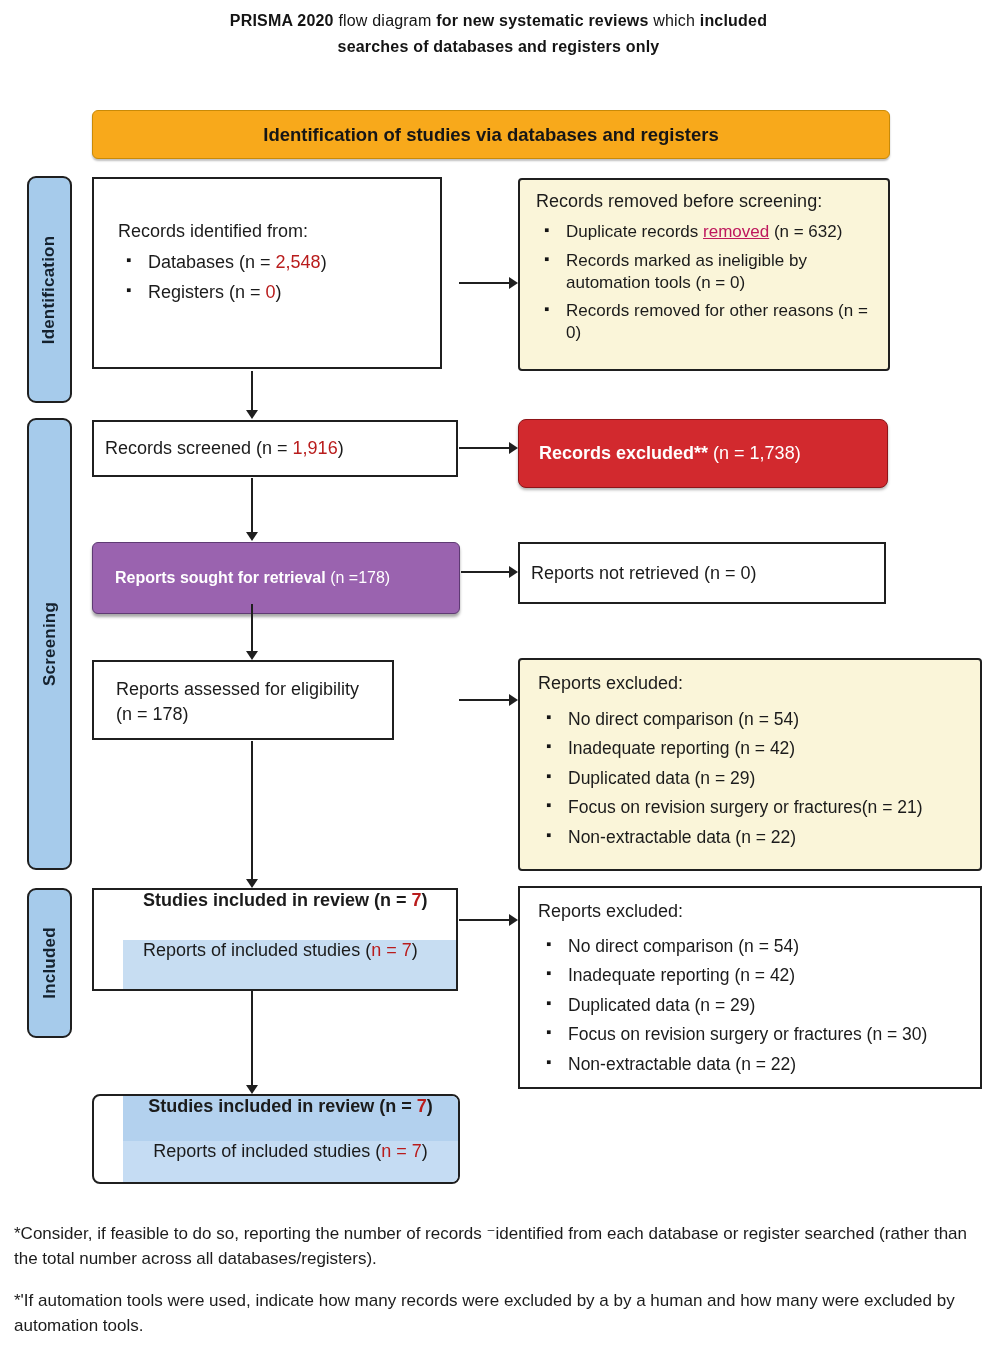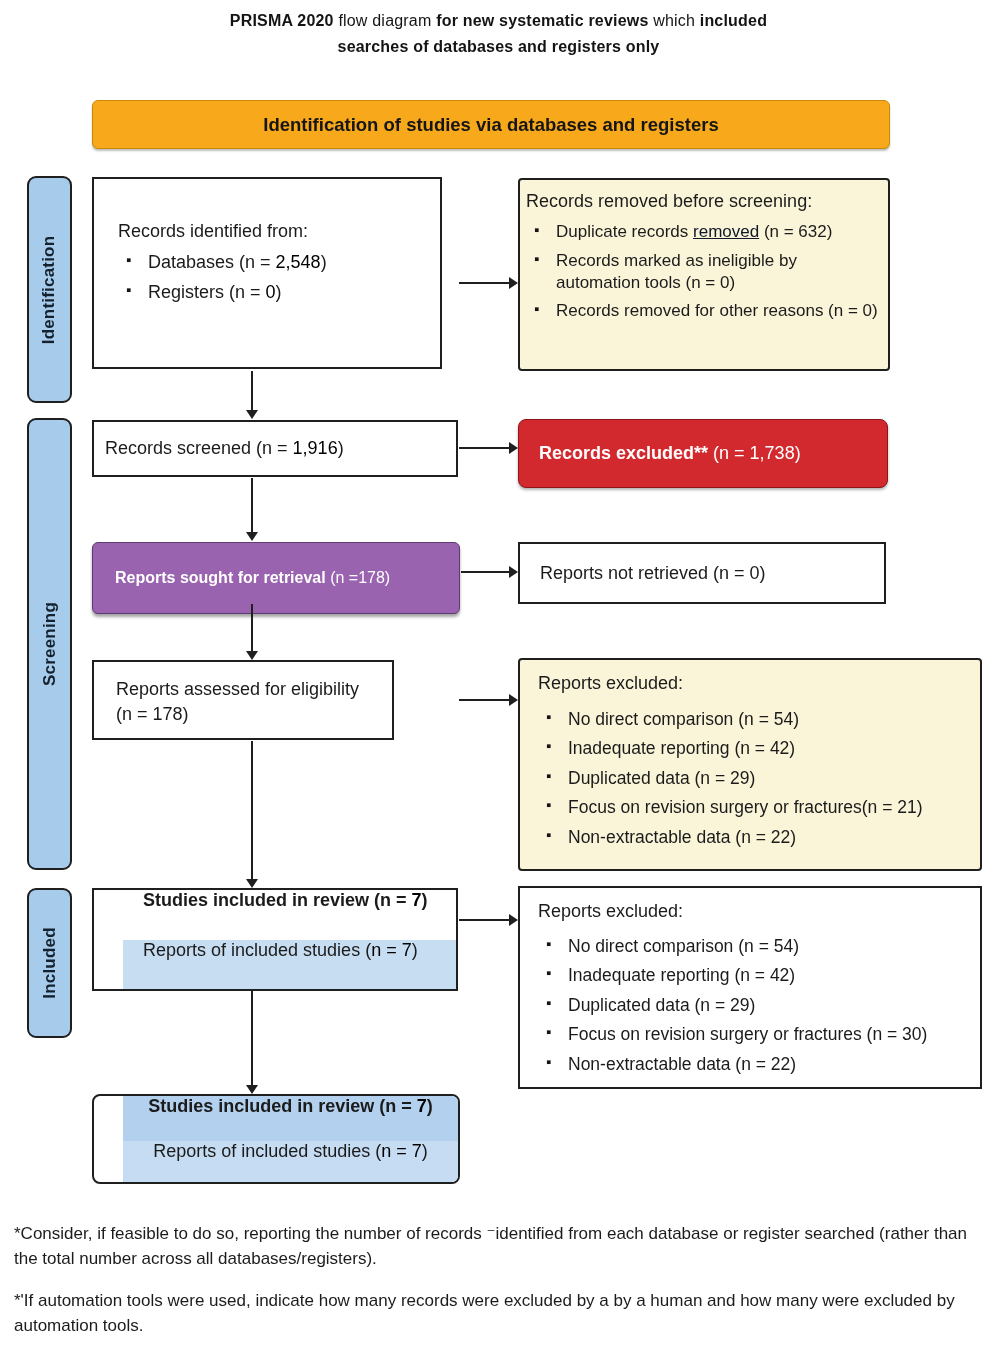--- a/index.html
+++ b/index.html
@@ -7,52 +7,52 @@
     position:relative;width:997px;height:1348px;background:#ffffff;
     font-family:"Liberation Sans","DejaVu Sans",sans-serif;color:#1b1b1b;
     overflow:hidden;
   }
   .title{
     position:absolute;left:40px;top:8px;width:917px;text-align:center;
     font-size:16px;line-height:1.6;color:#141414;letter-spacing:.2px;
   }
   .b{font-weight:bold;}
   .banner{
-    position:absolute;left:92px;top:100px;width:796px;height:47px;
+    position:absolute;left:92px;top:110px;width:796px;height:47px;
     background:#F8A91B;border:1px solid #C98A07;border-radius:6px;
     display:flex;align-items:center;justify-content:center;
     font-weight:bold;font-size:18.5px;color:#161616;
     box-shadow:0 2px 2px rgba(0,0,0,.25);
   }
   .side{
     position:absolute;left:27px;width:45px;background:#A6CBEB;
     border:2px solid #1f1f1f;border-radius:9px;
     display:flex;align-items:center;justify-content:center;box-sizing:border-box;
   }
   .side span{
     transform:rotate(-90deg);white-space:nowrap;font-weight:bold;
     font-size:17px;color:#15222e;letter-spacing:.2px;
   }
   .box{
     position:absolute;background:#ffffff;border:2px solid #1f1f1f;
     box-sizing:border-box;font-size:18px;
   }
   .cream{background:#FAF5D9;border-radius:4px;}
-  .pad{padding:11px 4px;}
+  .pad{padding:11px 14px;}
   .heading{font-size:18px;margin:0 0 9px 2px;}
   ul.blist{list-style:none;margin:0;padding:0 0 0 8px;}
   ul.blist li{
     position:relative;padding-left:24px;line-height:1.28;margin-bottom:7px;
   }
   ul.blist li::before{
     content:"▪";position:absolute;left:2px;top:-1px;font-size:15px;color:#141414;
   }
   .sp li{margin-bottom:12px;}
-  .num{color:#000000;}
-  .link{color:#0f172a;text-decoration:underline;}
+  .num{color:#b91c1c;}
+  .link{color:#be185d;text-decoration:underline;}
   .vcenter{display:flex;align-items:center;}
   .purple{
     background:#9A63AF;border:1px solid #5E3A73;border-radius:6px;color:#ffffff;
     box-shadow:0 3px 3px rgba(0,0,0,.35);
   }
   .red{
     background:#D2292E;border:1px solid #8E1418;border-radius:8px;color:#ffffff;
     box-shadow:0 2px 3px rgba(0,0,0,.3);
   }
   .half{position:absolute;left:0;right:0;display:flex;align-items:flex-start;box-sizing:border-box;margin-left:29px;}
@@ -118,21 +118,21 @@
   </div>
 
   <div class="box red vcenter" style="left:518px;top:419px;width:370px;height:69px;padding-left:20px;">
     <span><span class="b">Records excluded**</span><span> (n = 1,738)</span></span>
   </div>
 
   <div class="box purple vcenter" style="left:92px;top:542px;width:368px;height:72px;padding-left:22px;font-size:16px;">
     <span><span class="b">Reports sought for retrieval</span><span> (n =178)</span></span>
   </div>
 
-  <div class="box vcenter" style="left:518px;top:542px;width:368px;height:62px;padding-left:20px;">
+  <div class="box vcenter" style="left:518px;top:542px;width:368px;height:62px;padding-left:11px;">
     <span>Reports not retrieved (n = 0)</span>
   </div>
 
   <div class="box" style="left:92px;top:660px;width:302px;height:80px;padding:15px 18px 0 22px;line-height:1.4;">
     <div>Reports assessed for eligibility</div>
     <div>(n = 178)</div>
   </div>
 
   <div class="box cream" style="left:518px;top:658px;width:464px;height:213px;padding:13px 14px 0 16px;font-size:17.5px;">
     <div class="heading" style="margin-bottom:14px;">Reports excluded:</div>

